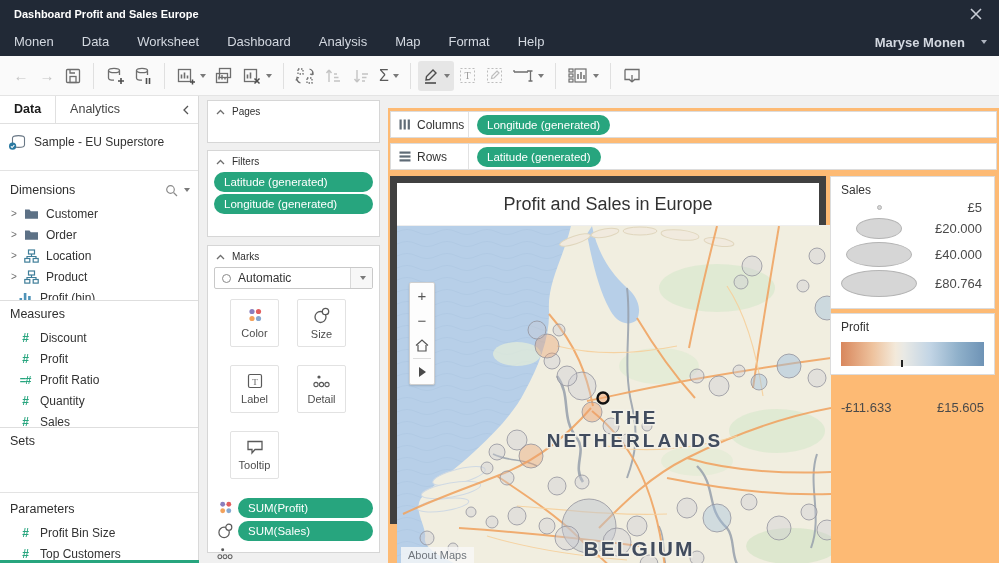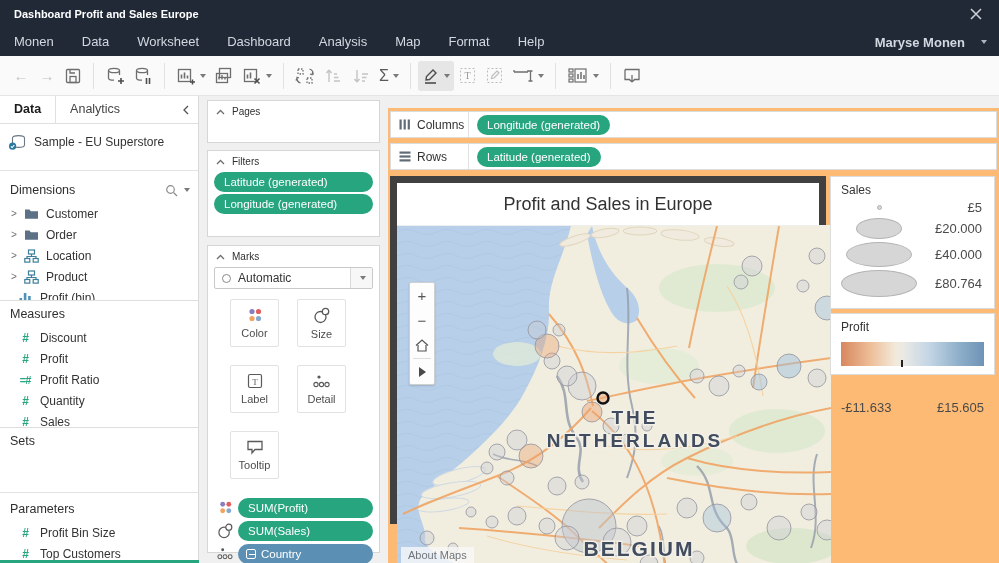--- a/index.html
+++ b/index.html
@@ -485,24 +485,20 @@
       </div>
       <div class="mpill-row">
         <span class="picon">
             <svg width="16" height="14" viewBox="0 0 17 15">
               <circle cx="6" cy="3" r="1.6" fill="#5a5a5a"></circle>
               <circle cx="3" cy="10.5" r="2.1" fill="none" stroke="#5a5a5a" stroke-width="1.1"></circle>
               <circle cx="8.5" cy="10.5" r="2.1" fill="none" stroke="#5a5a5a" stroke-width="1.1"></circle>
               <circle cx="14" cy="10.5" r="2.1" fill="none" stroke="#5a5a5a" stroke-width="1.1"></circle>
             </svg>
           </span>
-        <div class="bpill">
-          <span class="minusbox"></span>
-          <span>Country</span>
-        </div>
       </div>
       <div class="mpill-row">
         <span class="picon">
             <svg width="16" height="14" viewBox="0 0 17 15">
               <circle cx="6" cy="3" r="1.6" fill="#5a5a5a"></circle>
               <circle cx="3" cy="10.5" r="2.1" fill="none" stroke="#5a5a5a" stroke-width="1.1"></circle>
               <circle cx="8.5" cy="10.5" r="2.1" fill="none" stroke="#5a5a5a" stroke-width="1.1"></circle>
               <circle cx="14" cy="10.5" r="2.1" fill="none" stroke="#5a5a5a" stroke-width="1.1"></circle>
             </svg>
           </span>

